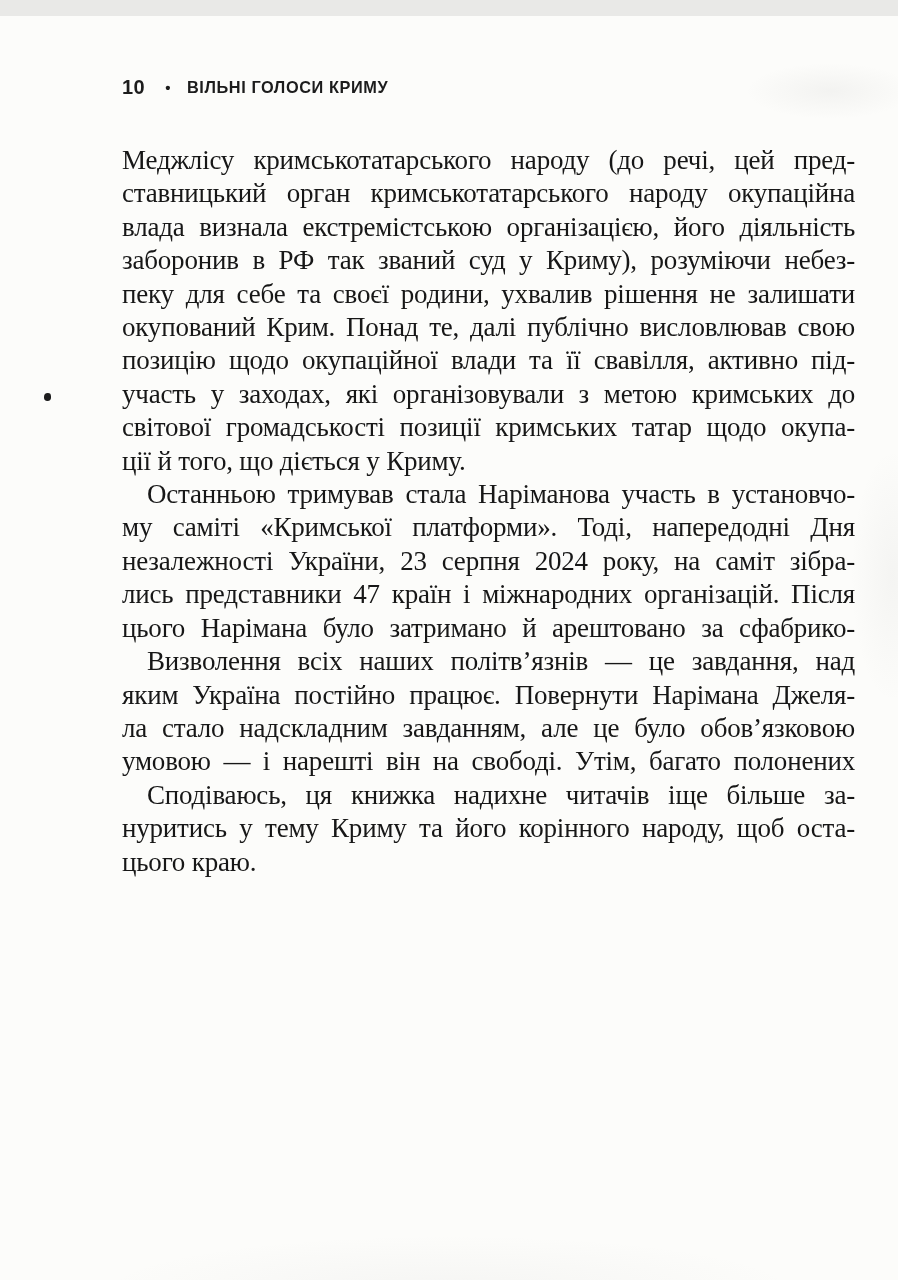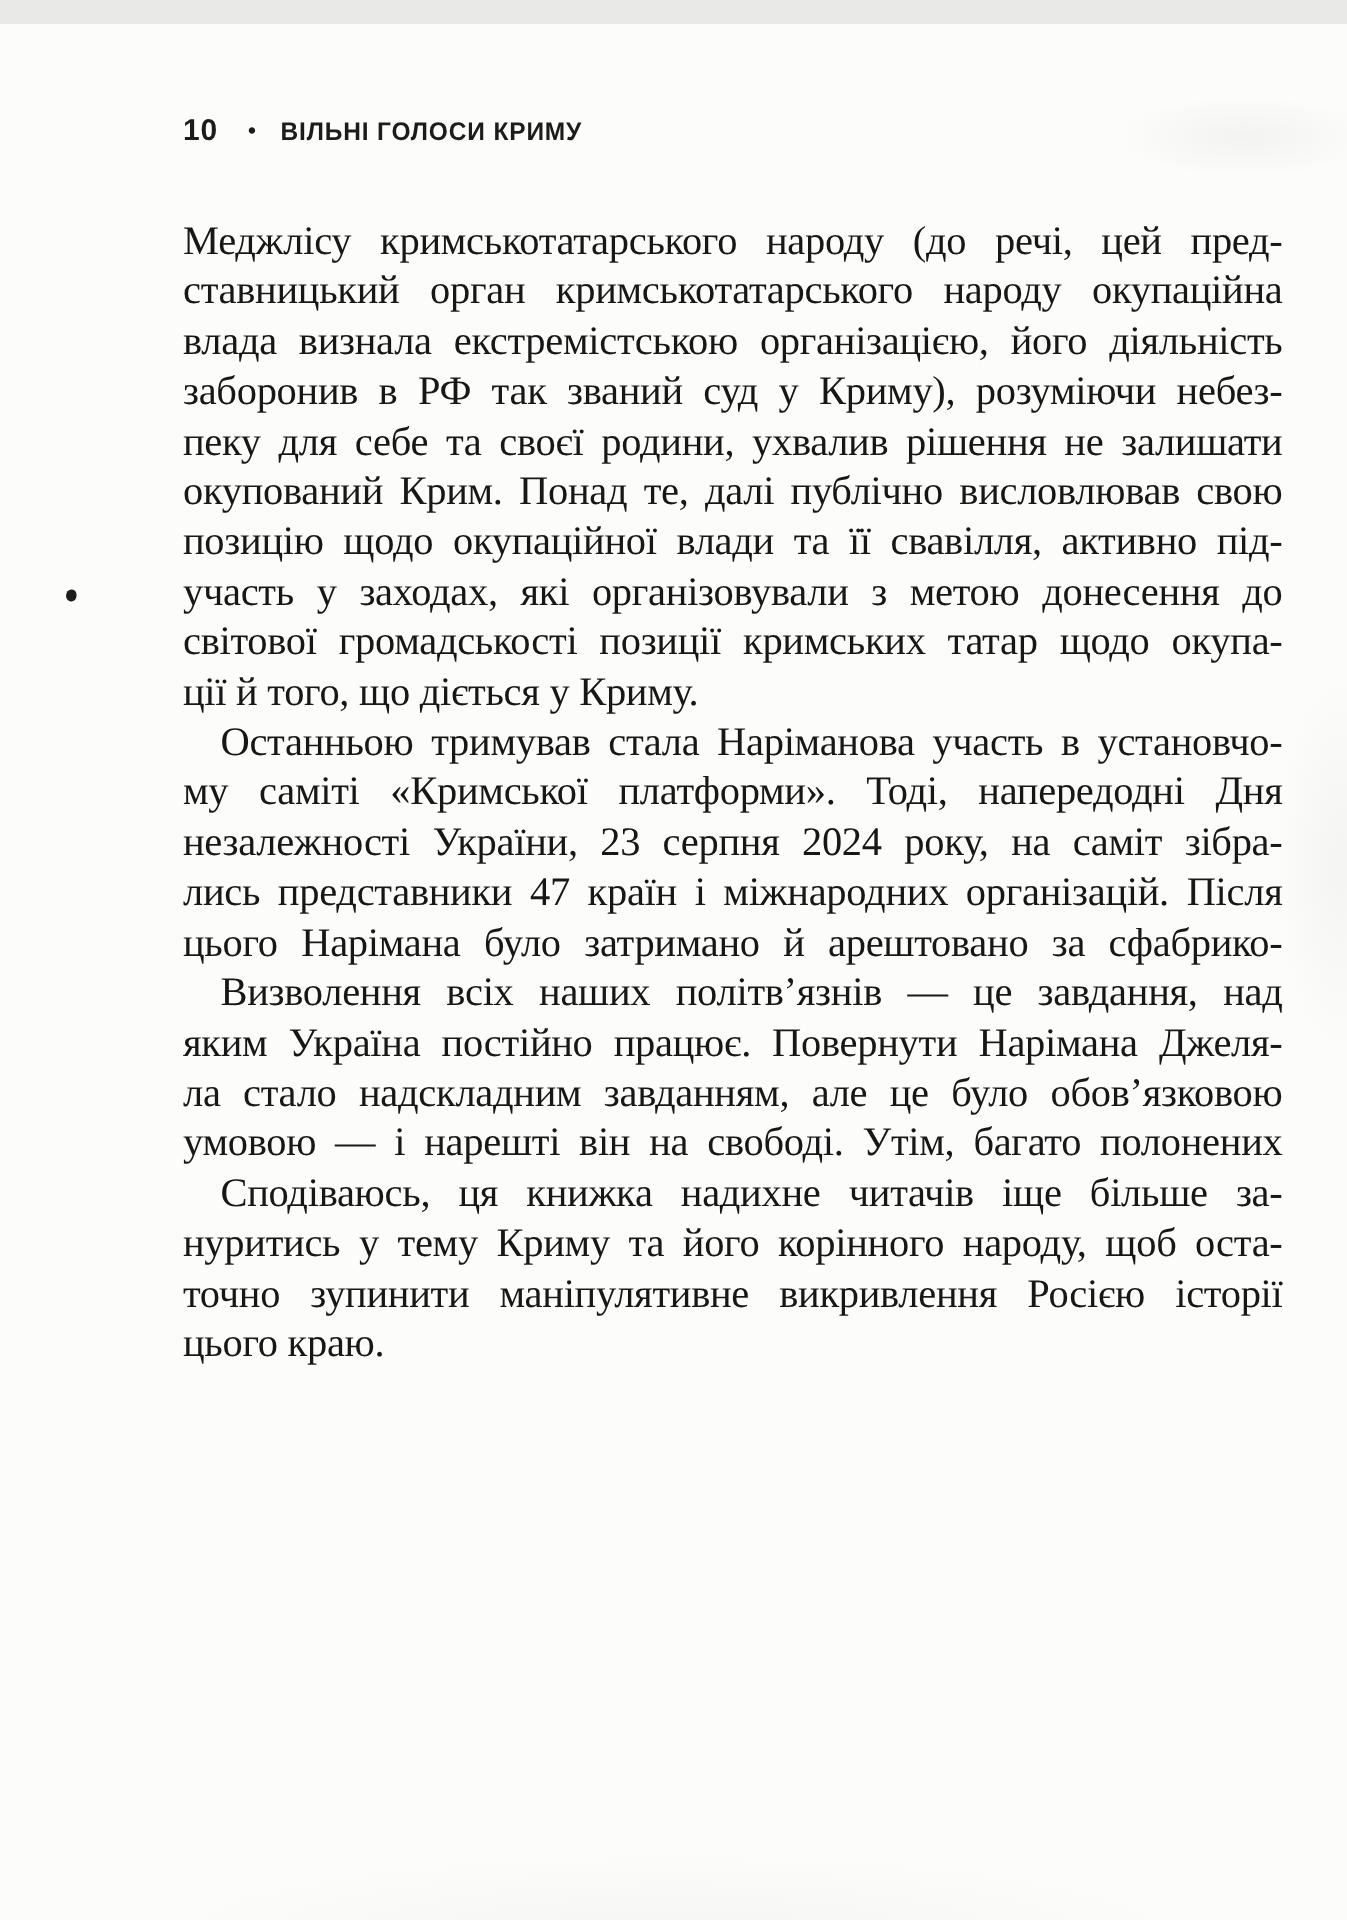--- a/index.html
+++ b/index.html
@@ -95,38 +95,37 @@
 
   <div class="body-text">
       <div class="paragraph">
         <div class="line">Меджлісу кримськотатарського народу (до речі, цей пред-</div>
         <div class="line">ставницький орган кримськотатарського народу окупаційна</div>
         <div class="line">влада визнала екстремістською організацією, його діяльність</div>
         <div class="line">заборонив в РФ так званий суд у Криму), розуміючи небез-</div>
         <div class="line">пеку для себе та своєї родини, ухвалив рішення не залишати</div>
         <div class="line">окупований Крим. Понад те, далі публічно висловлював свою</div>
         <div class="line">позицію щодо окупаційної влади та її свавілля, активно під-</div>
-        <div class="line">участь у заходах, які організовували з метою донесення до</div>
+        <div class="line">участь у заходах, які організовували з метою кримських до</div>
         <div class="line">світової громадськості позиції кримських татар щодо окупа-</div>
         <div class="line last">ції й того, що діється у Криму.</div>
       </div>
       <div class="paragraph">
         <div class="line indent">Останньою тримував стала Наріманова участь в установчо-</div>
         <div class="line">му саміті «Кримської платформи». Тоді, напередодні Дня</div>
         <div class="line">незалежності України, 23 серпня 2024 року, на саміт зібра-</div>
         <div class="line">лись представники 47 країн і міжнародних організацій. Після</div>
         <div class="line">цього Нарімана було затримано й арештовано за сфабрико-</div>
       </div>
       <div class="paragraph">
         <div class="line indent">Визволення всіх наших політв’язнів — це завдання, над</div>
         <div class="line">яким Україна постійно працює. Повернути Нарімана Джеля-</div>
         <div class="line">ла стало надскладним завданням, але це було обов’язковою</div>
         <div class="line">умовою — і нарешті він на свободі. Утім, багато полонених</div>
       </div>
       <div class="paragraph">
         <div class="line indent">Сподіваюсь, ця книжка надихне читачів іще більше за-</div>
         <div class="line">нуритись у тему Криму та його корінного народу, щоб оста-</div>
-        <div class="line">точно зупинити маніпулятивне викривлення Росією історії</div>
         <div class="line last">цього краю.</div>
       </div>
     </div>
 
 </div>
 
 </body></html>

